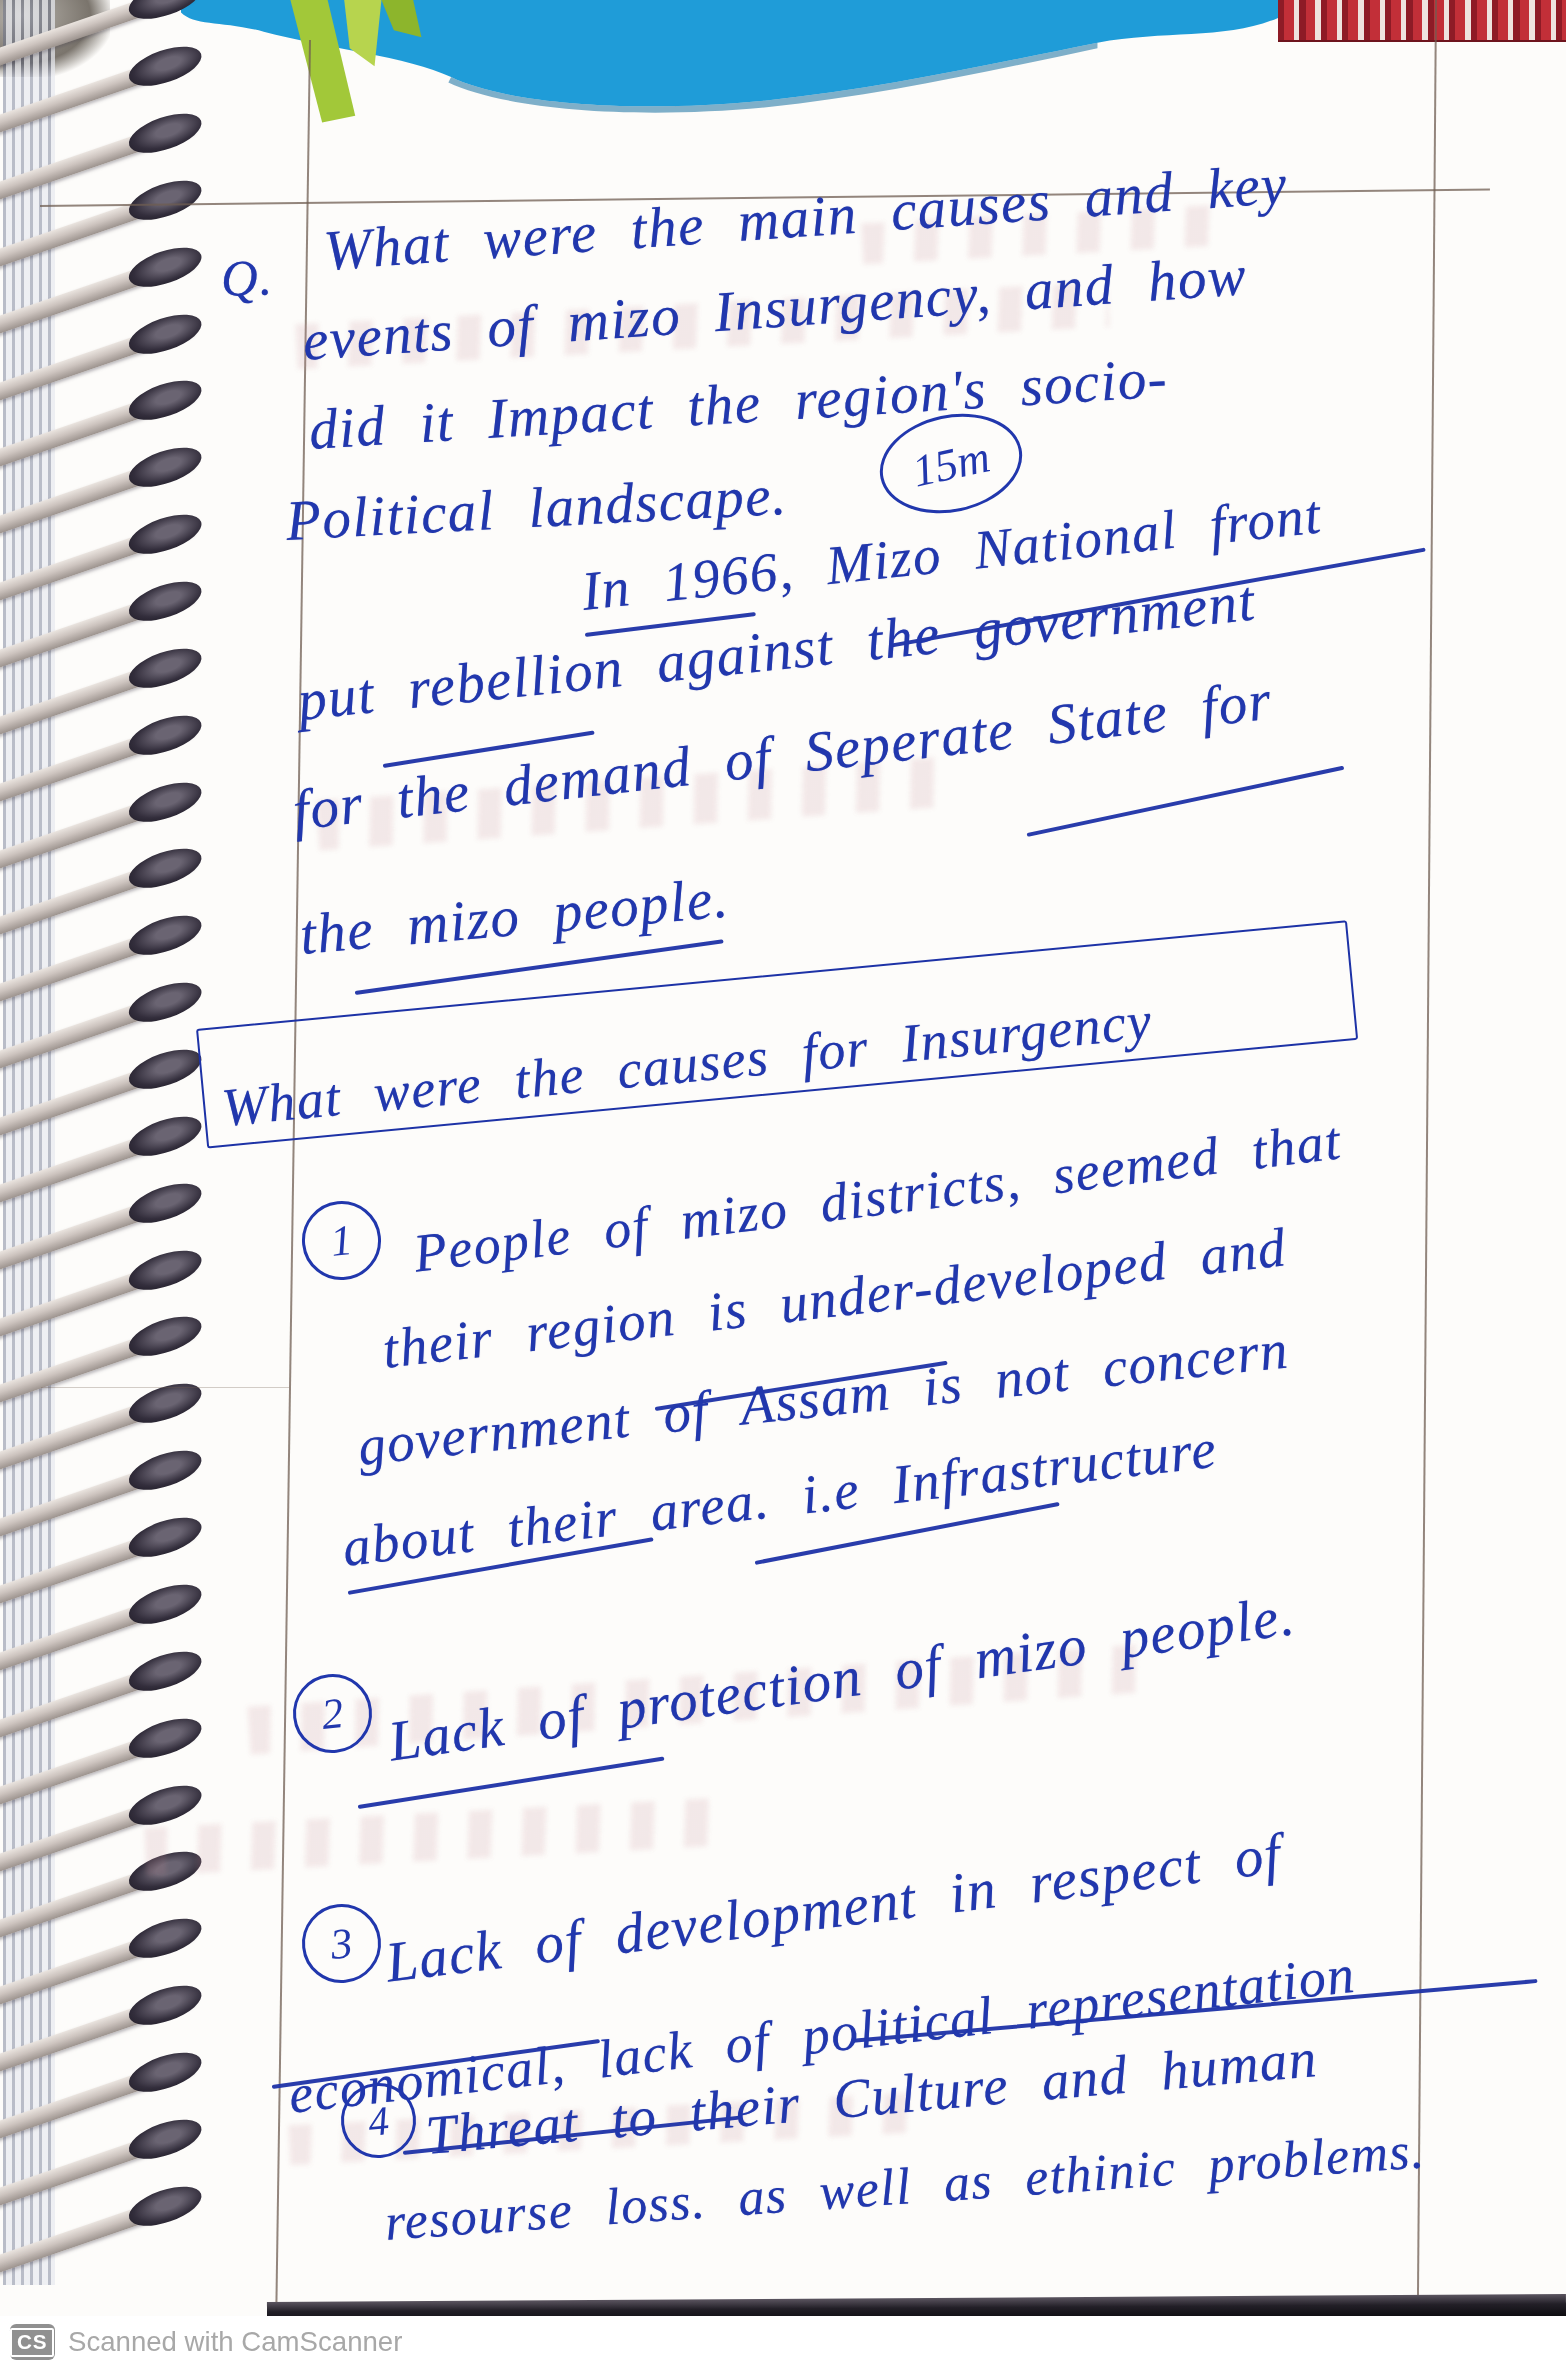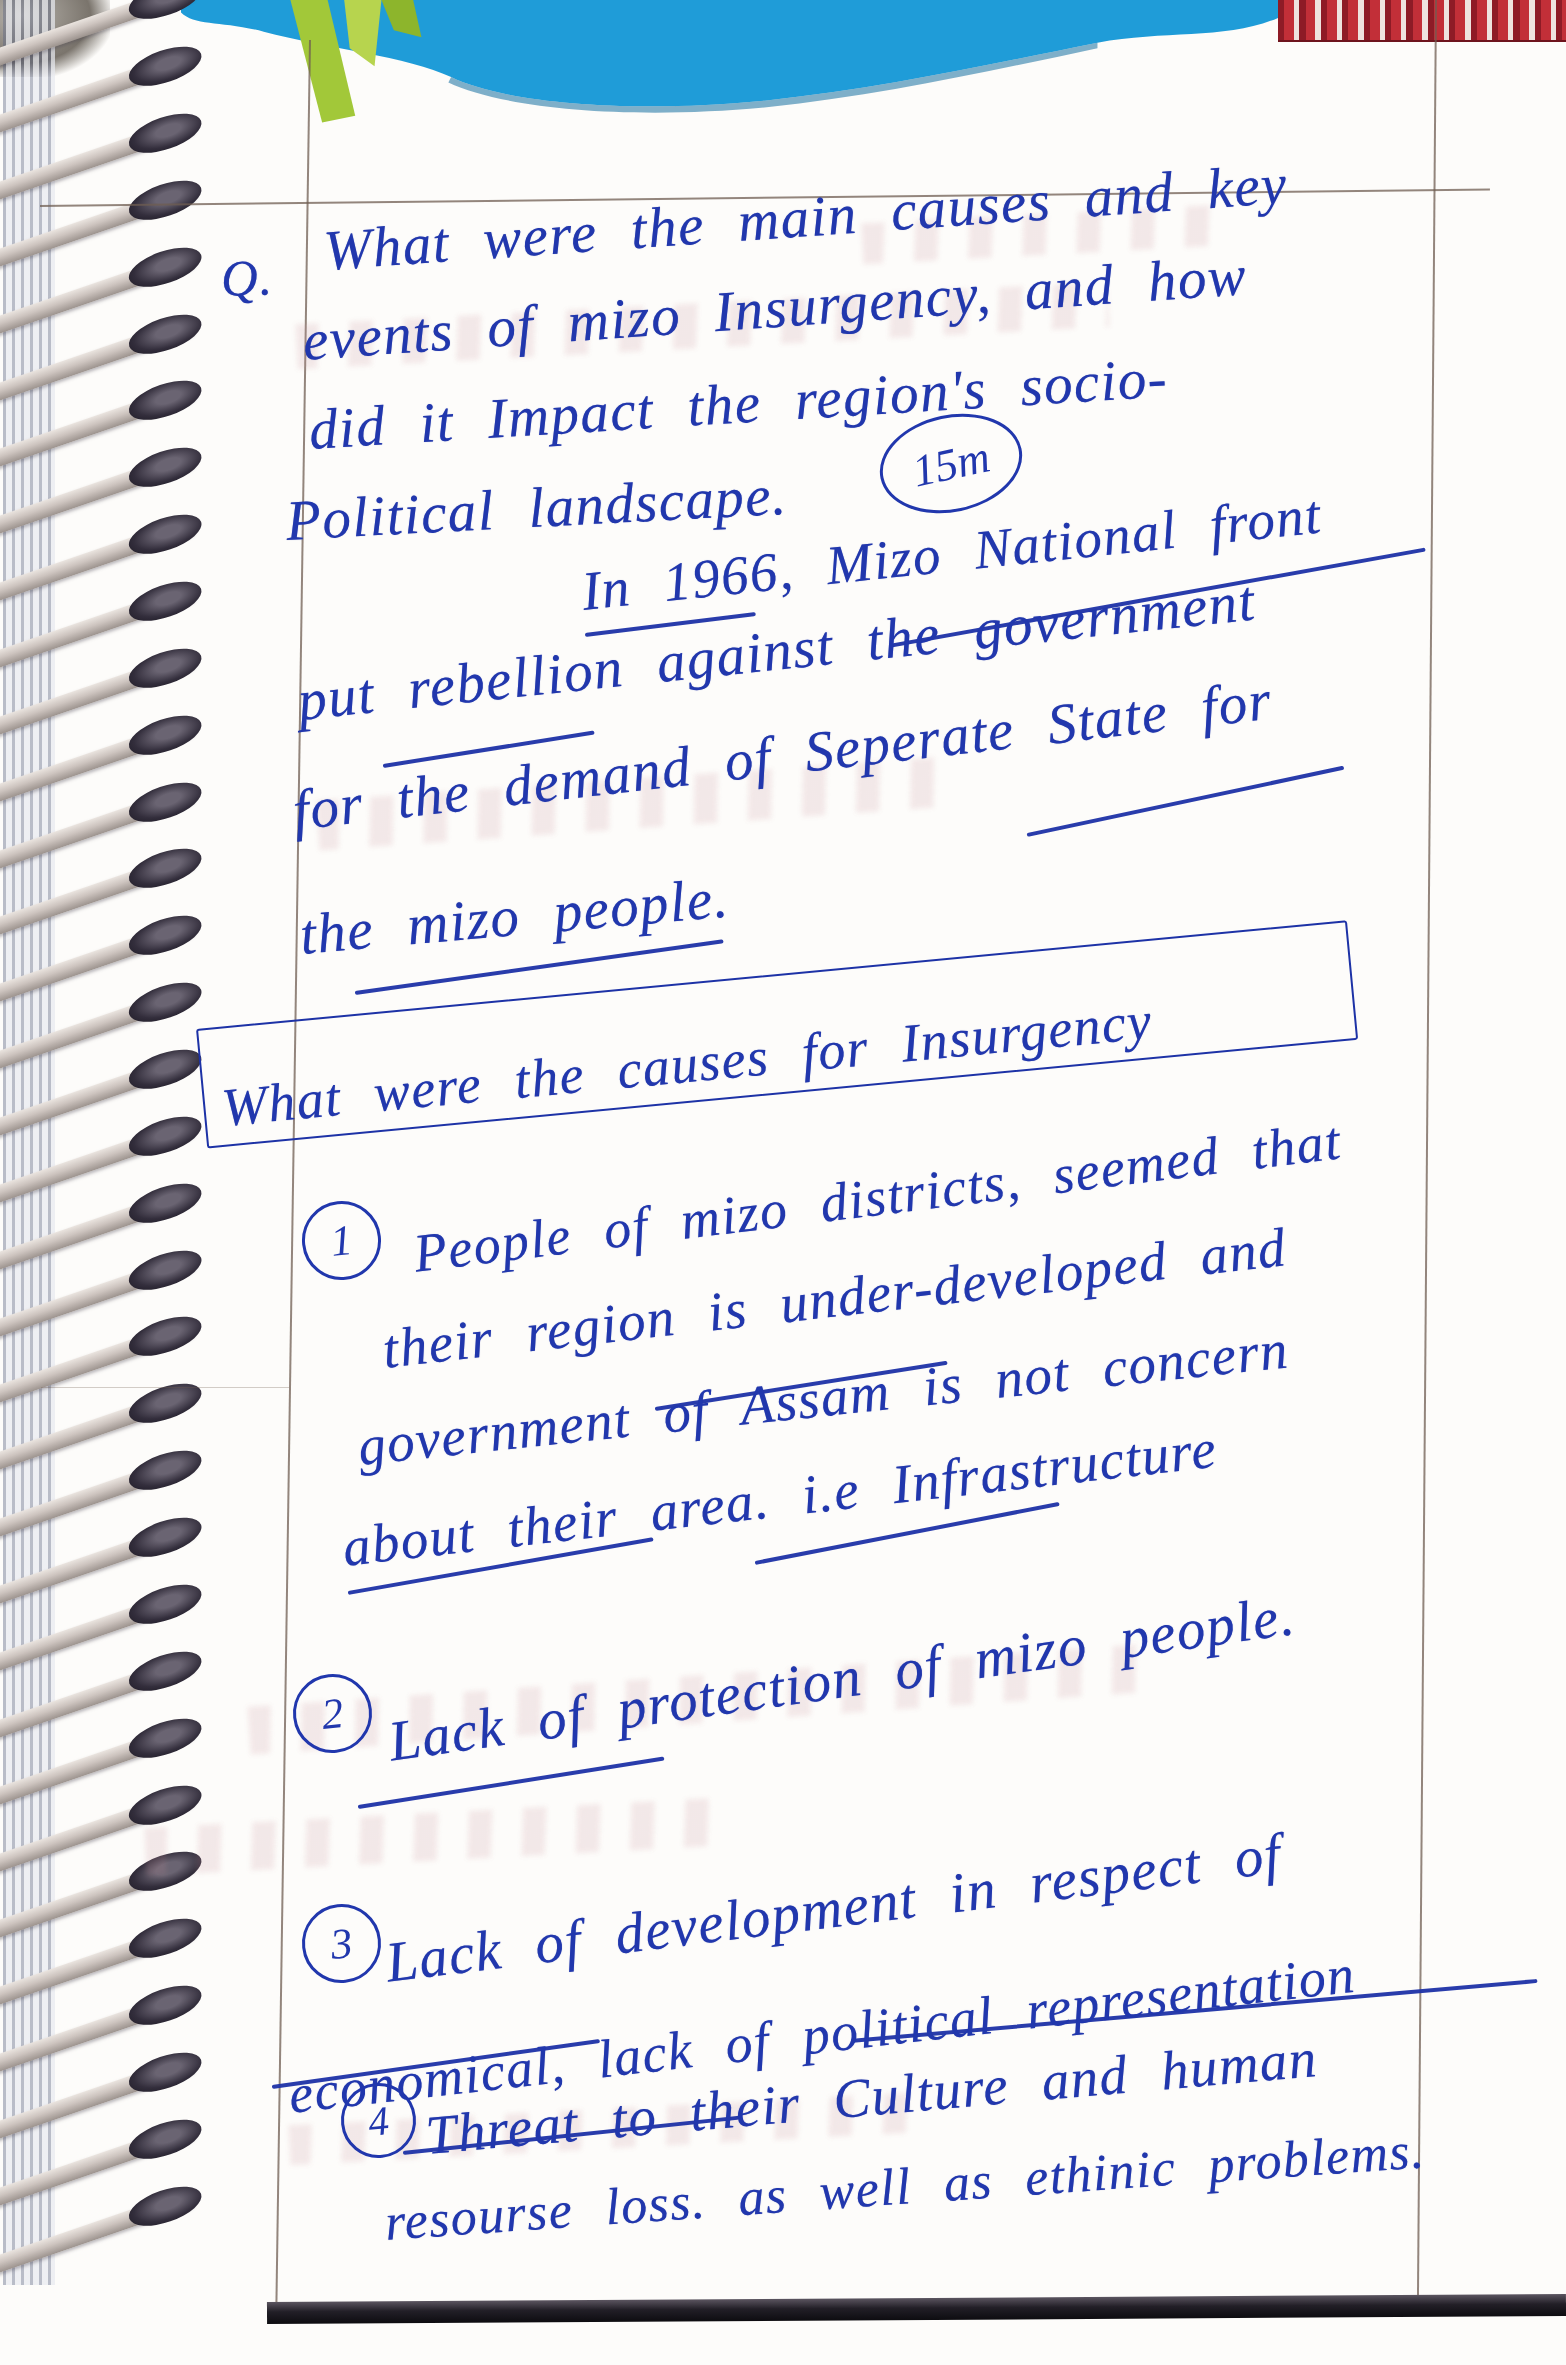--- a/index.html
+++ b/index.html
@@ -163,15 +163,21 @@
   <div class="stroke" style="left:851px;top:2039px;width:689px;transform:rotate(-5deg);"></div>
 
   <div class="ring" style="left:341px;top:2083px;width:69px;height:69px;font-size:41px;transform:rotate(-6deg);">
     <span>4</span>
   </div>
   <div class="hw" style="left:426px;top:2108px;font-size:55px;transform:rotate(-5deg);">Threat to their Culture and human</div>
   <div class="hw" style="left:385px;top:2197px;font-size:52px;transform:rotate(-4deg);">resourse loss. as well as ethinic problems.</div>
   <div class="stroke" style="left:403px;top:2151px;width:338px;transform:rotate(-6deg);"></div>
 
   <div class="shadow-band"></div>
+  <div class="footer">
+    <div class="cs-badge">
+      <span>CS</span>
+    </div>
+    <div class="footer-text">Scanned with CamScanner</div>
+  </div>
 
 </div>
 
 
 </body></html>

